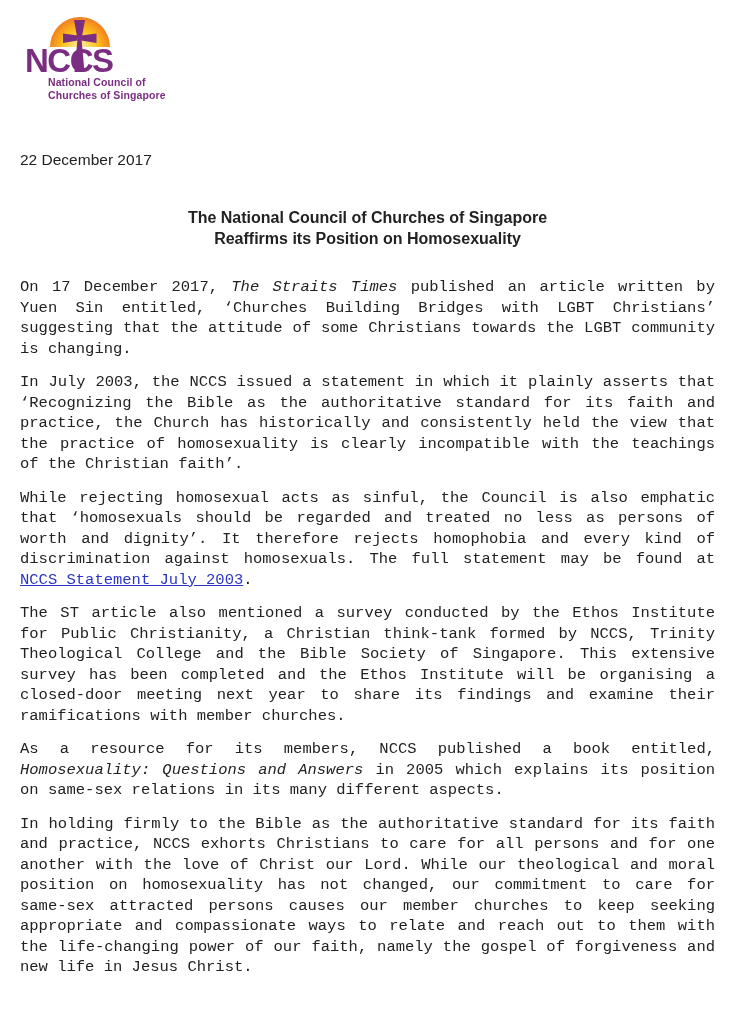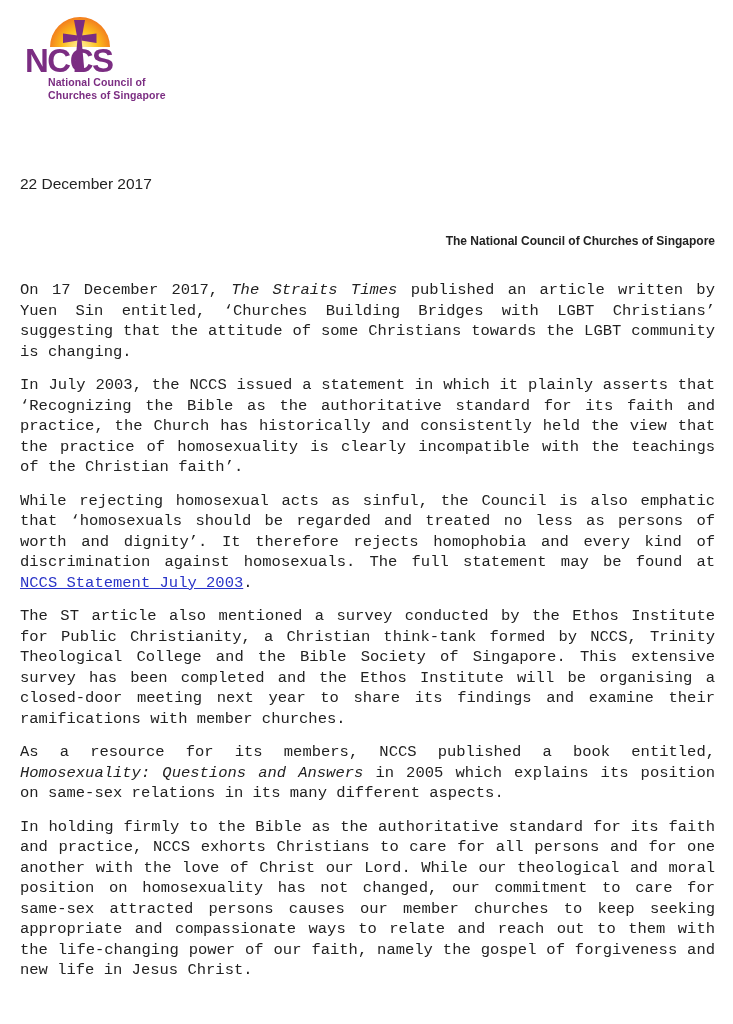--- a/index.html
+++ b/index.html
@@ -46,30 +46,30 @@
     font-size: 10.5px;
     letter-spacing: 0.1px;
     fill: var(--logo_purple);
   }
   .stop-core { stop-color: var(--sun_core); }
   .stop-mid  { stop-color: var(--sun_mid); }
   .stop-rim  { stop-color: var(--sun_rim); }
   .cross { fill: var(--logo_purple); }
 
   .date-line {
-    margin-top: 68px;
+    margin-top: 44px;
     font-size: 15.5px;
     line-height: 21px;
     color: var(--ink);
   }
   .doc-title {
     margin-top: 37px;
-    text-align: right;
+    text-align: center;
     font-weight: bold;
-    font-size: 12px;
+    font-size: 16px;
     line-height: 21px;
     color: var(--ink);
   }
   .doc-body {
     margin-top: 28px;
     font-size: 15.5px;
     line-height: 20.5px;
     text-align: justify;
     color: var(--ink);
   }
@@ -105,20 +105,21 @@
       </g>
       <text class="tagline" x="26" y="76">National Council of</text>
       <text class="tagline" x="26" y="89">Churches of Singapore</text>
     </svg>
   </div>
 
   <div class="date-line">22 December 2017</div>
 
   <div class="doc-title">
     <div>The National Council of Churches of Singapore</div>
+    <div>Reaffirms its Position on Homosexuality</div>
   </div>
 
   <div class="doc-body">
       <p><span>On 17 December 2017, </span><span class="it">The Straits Times</span><span> published an article written by Yuen Sin entitled, ‘Churches Building Bridges with LGBT Christians’ suggesting that the attitude of some Christians towards the LGBT community is changing.</span></p>
       <p><span>In July 2003, the NCCS issued a statement in which it plainly asserts that ‘Recognizing the Bible as the authoritative standard for its faith and practice, the Church has historically and consistently held the view that the practice of homosexuality is clearly incompatible with the teachings of the Christian faith’.</span></p>
       <p><span>While rejecting homosexual acts as sinful, the Council is also emphatic that ‘homosexuals should be regarded and treated no less as persons of worth and dignity’. It therefore rejects homophobia and every kind of discrimination against homosexuals. The full statement may be found at </span><a href="#">NCCS Statement July 2003</a><span>.</span></p>
       <p><span>The ST article also mentioned a survey conducted by the Ethos Institute for Public Christianity, a Christian think-tank formed by NCCS, Trinity Theological College and the Bible Society of Singapore. This extensive survey has been completed and the Ethos Institute will be organising a closed-door meeting next year to share its findings and examine their ramifications with member churches.</span></p>
       <p><span>As a resource for its members, NCCS published a book entitled, </span><span class="it">Homosexuality: Questions and Answers</span><span> in 2005 which explains its position on same-sex relations in its many different aspects.</span></p>
       <p><span>In holding firmly to the Bible as the authoritative standard for its faith and practice, NCCS exhorts Christians to care for all persons and for one another with the love of Christ our Lord. While our theological and moral position on homosexuality has not changed, our commitment to care for same-sex attracted persons causes our member churches to keep seeking appropriate and compassionate ways to relate and reach out to them with the life-changing power of our faith, namely the gospel of forgiveness and new life in Jesus Christ.</span></p>
     </div>

